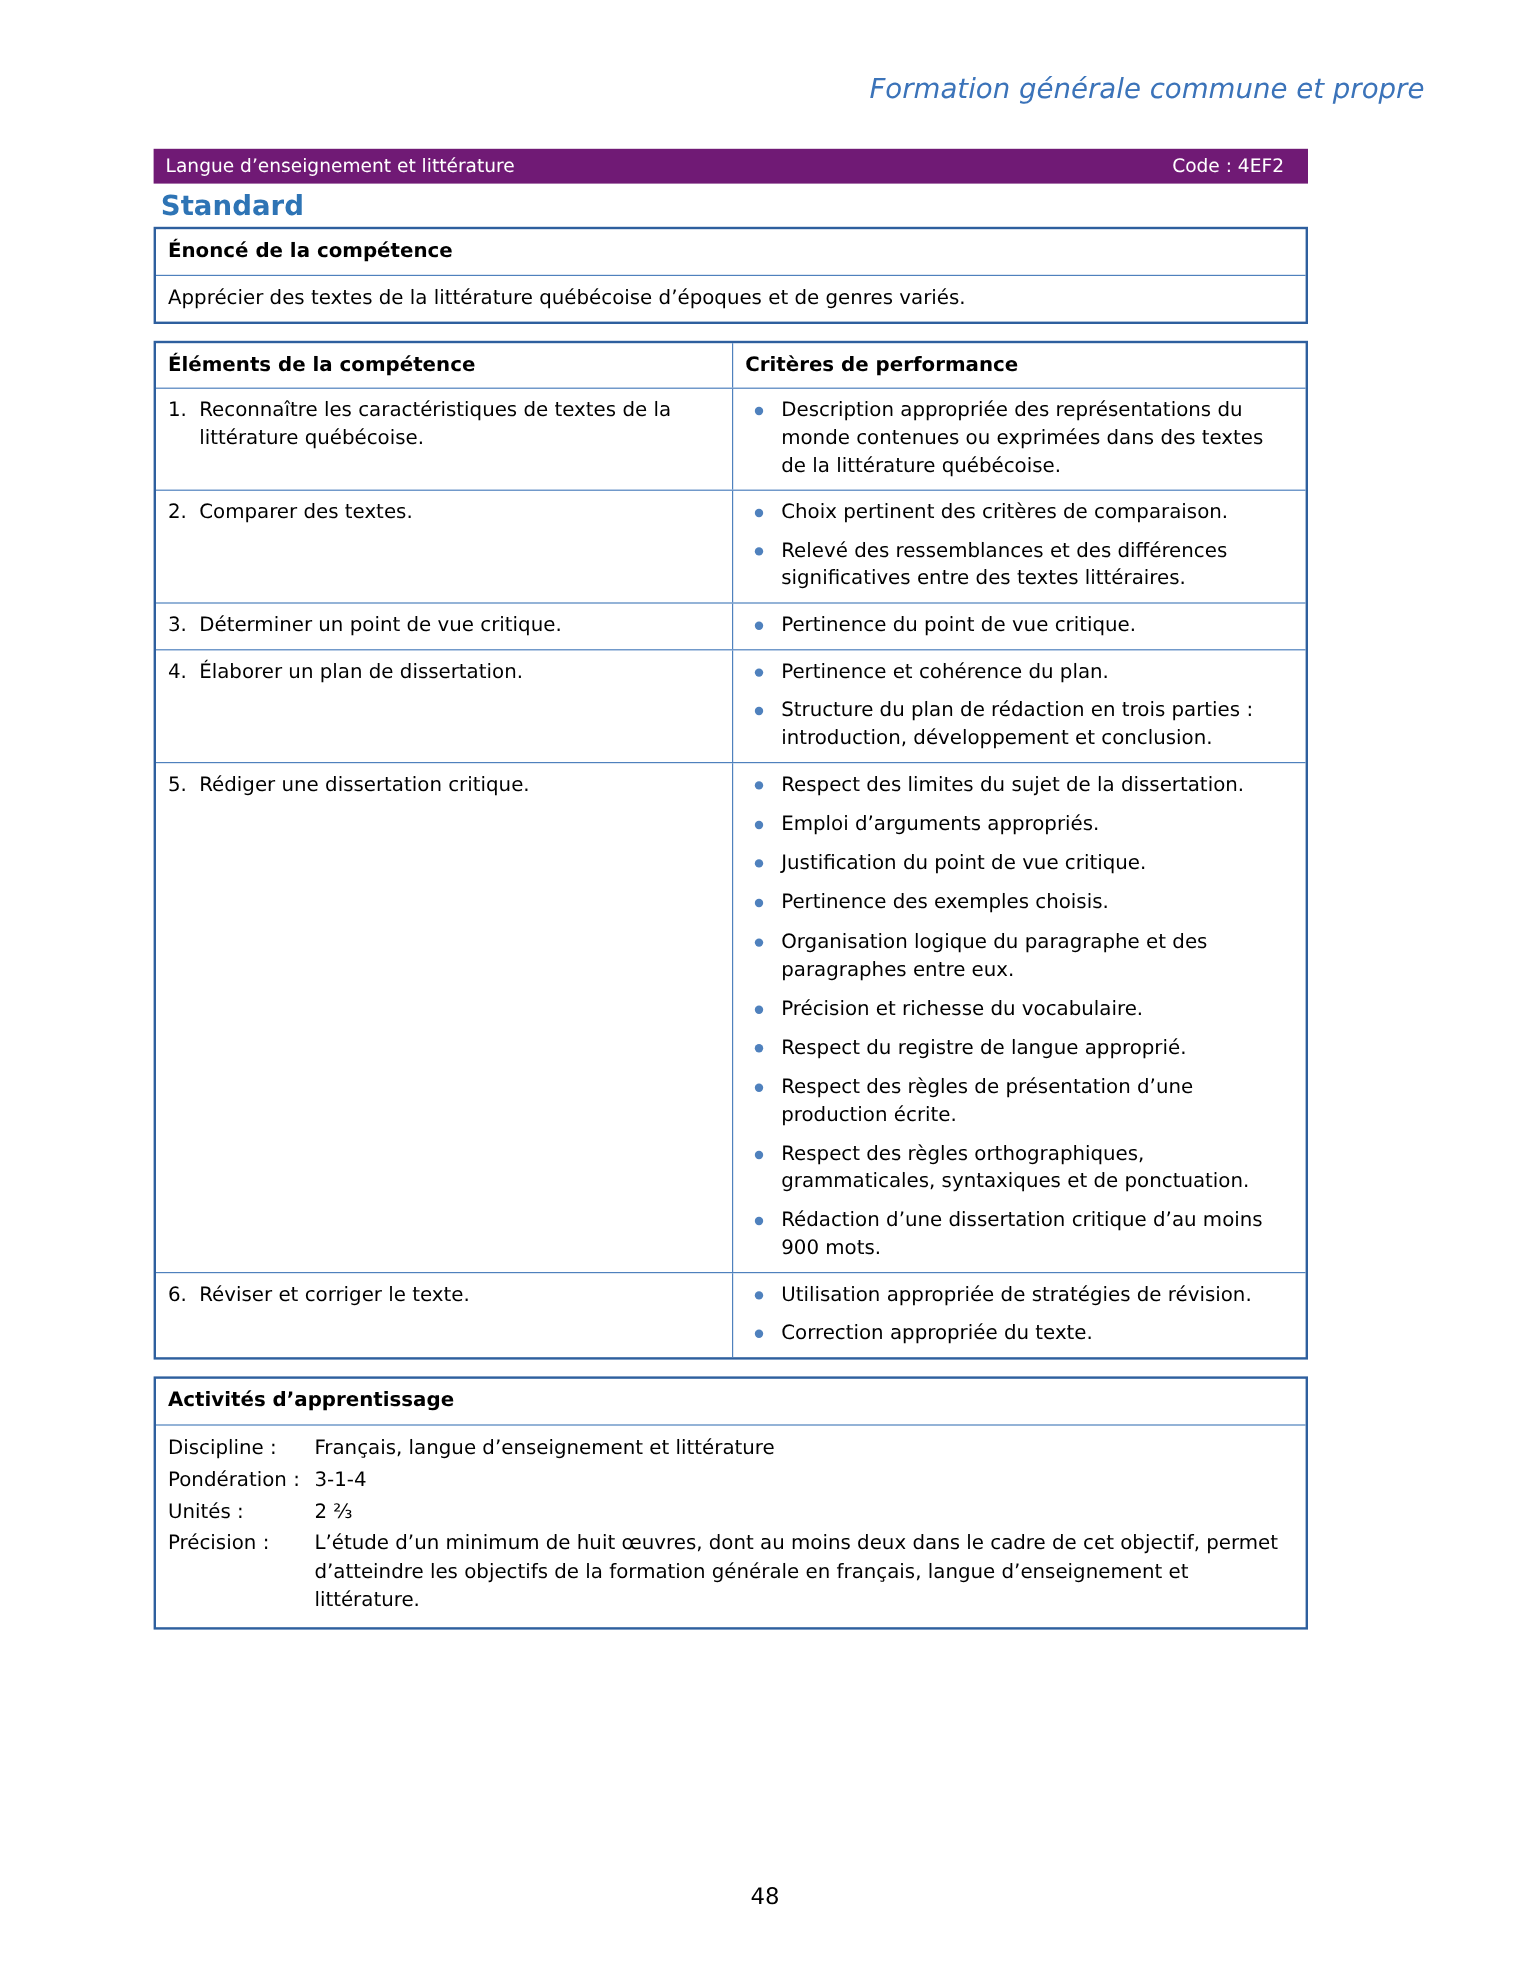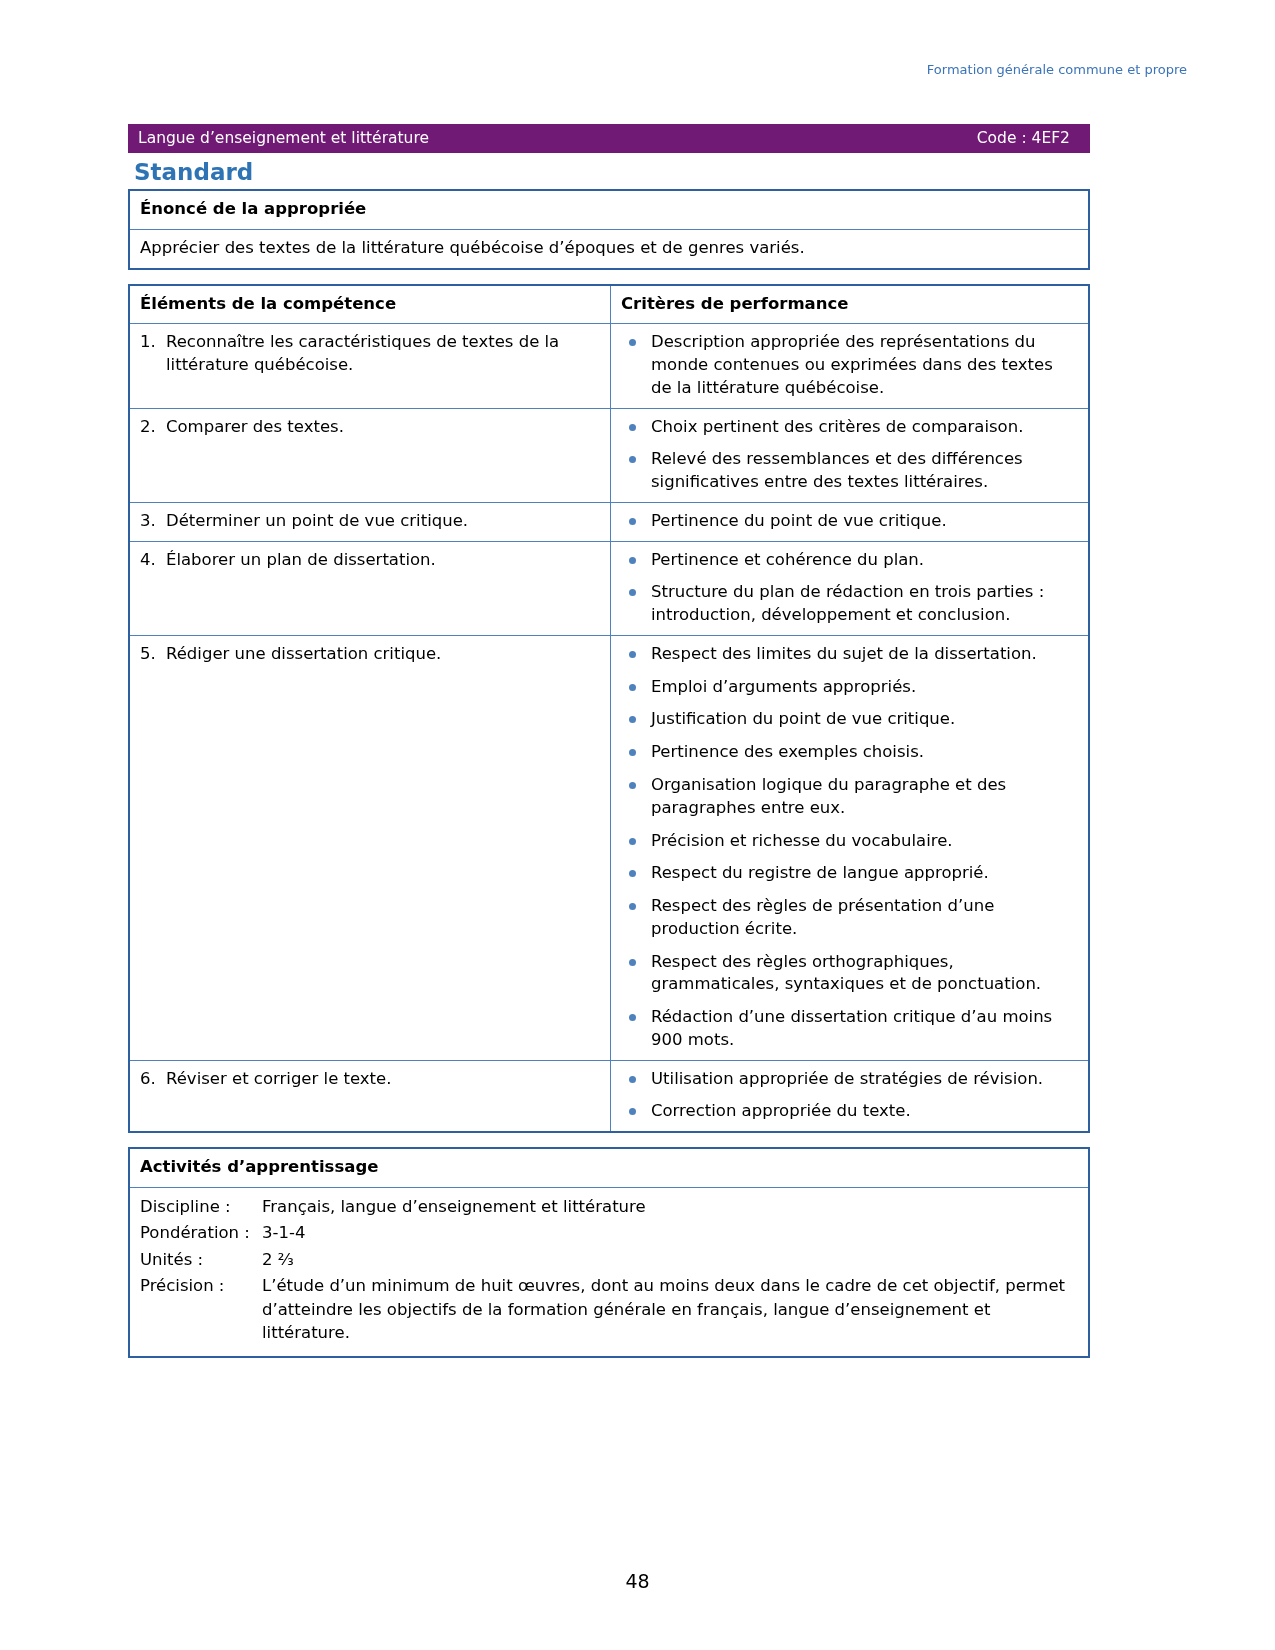--- a/index.html
+++ b/index.html
@@ -17,24 +17,25 @@
   .page {
     position: relative;
     width: 1275px;
     height: 1650px;
     box-sizing: border-box;
   }
   .running-head {
     position: absolute;
     top: 62px;
     right: 88px;
-    font-size: 13px;
+    font-size: 23px;
     color: #3b73b9;
     font-family: "DejaVu Sans", sans-serif;
     white-space: nowrap;
+    font-style: italic;
   }
   .content {
     position: absolute;
     left: 128px;
     top: 124px;
     width: 962px;
   }
 
   
   .title-bar {
@@ -189,21 +190,21 @@
     </div>
 
     <div class="heading-row">
       <div class="h-std">
         <span>Standard</span>
       </div>
     </div>
 
     <div class="tbl">
       <div class="row">
-        <div class="cell full hdr">Énoncé de la appropriée</div>
+        <div class="cell full hdr">Énoncé de la compétence</div>
       </div>
       <div class="row">
         <div class="cell full">Apprécier des textes de la littérature québécoise d’époques et de genres variés.</div>
       </div>
     </div>
 
     <div class="tbl">
       <div class="row">
         <div class="cell left hdr">Éléments de la compétence</div>
         <div class="cell right hdr">Critères de performance</div>

